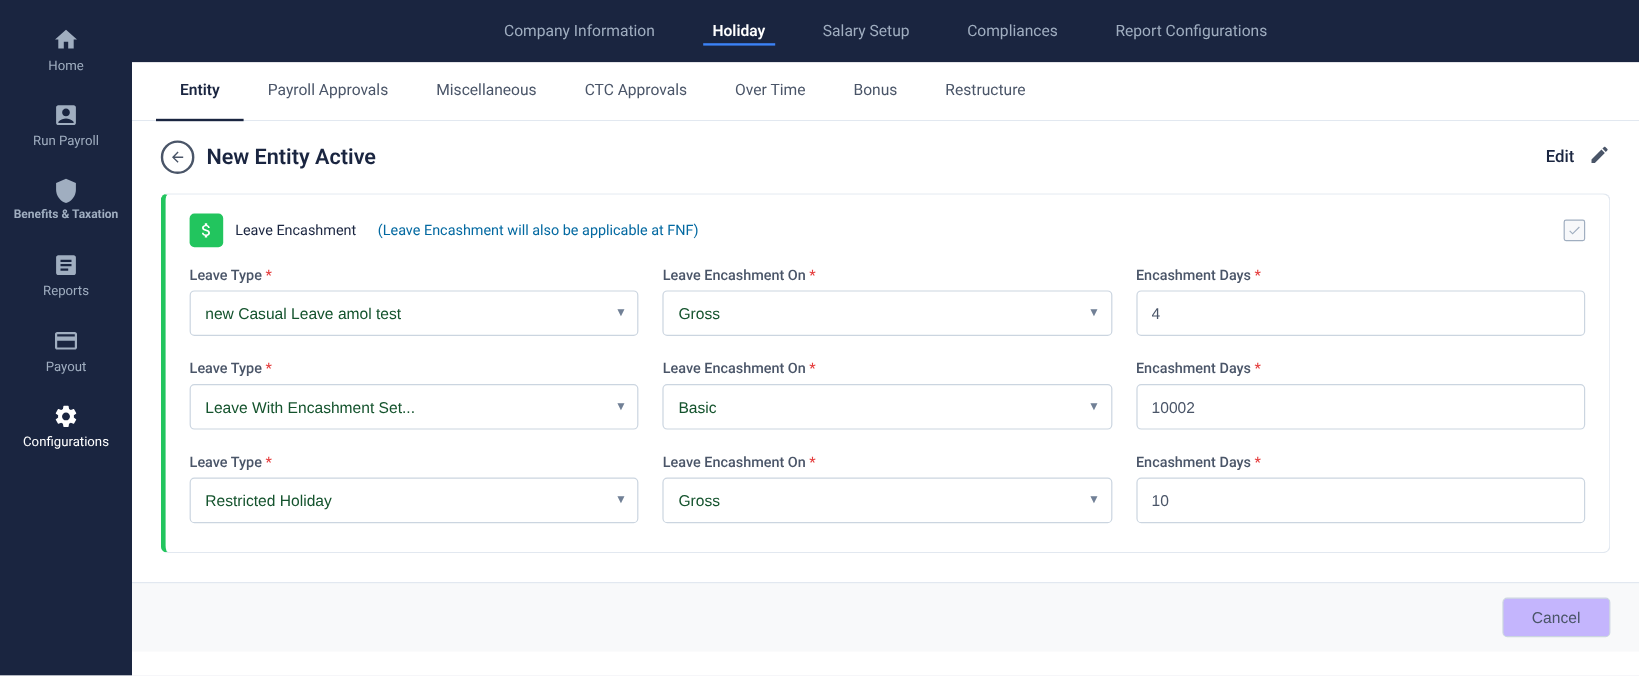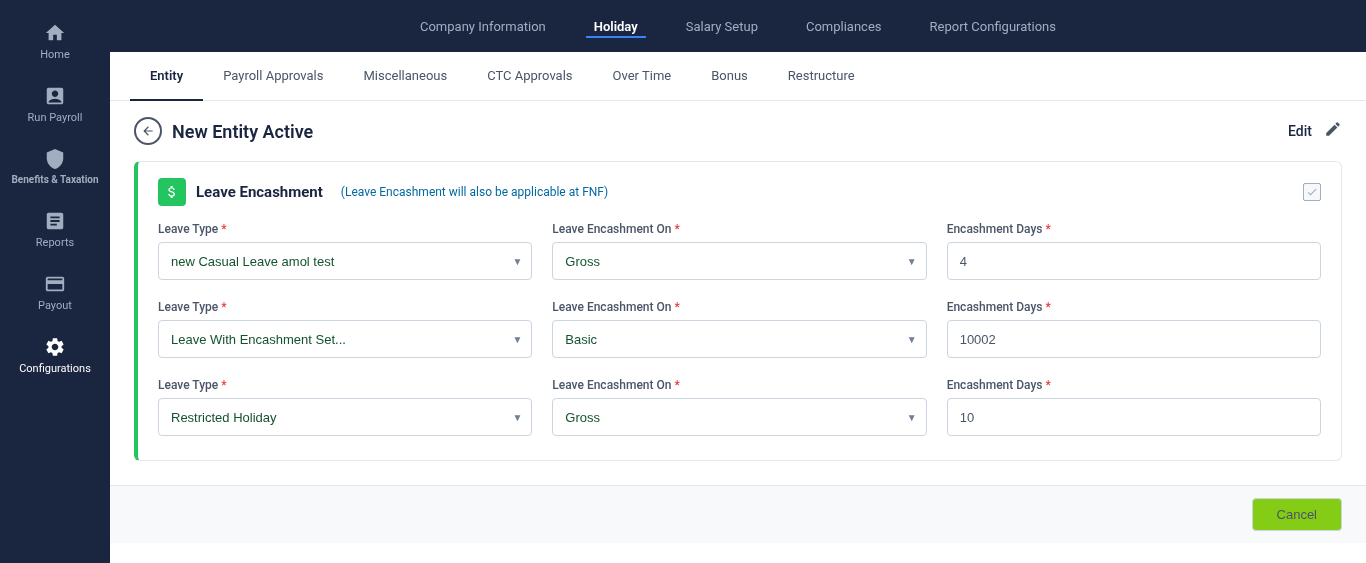--- a/index.html
+++ b/index.html
@@ -158,22 +158,22 @@
     .leave-icon-box {
       width: 28px;
       height: 28px;
       background: #22c55e;
       border-radius: 4px;
       display: flex;
       align-items: center;
       justify-content: center;
     }
     .leave-card-title-text {
-      font-size: 15px;
-      font-weight: 700;
+      font-size: 12px;
+      font-weight: 400;
       color: #1a2540;
     }
     .leave-card-subtitle {
       font-size: 12px;
       color: #0369a1;
       margin-left: 8px;
     }
     .checkbox-checked {
       width: 18px;
       height: 18px;
@@ -247,21 +247,21 @@
       display: flex;
       justify-content: flex-end;
       padding: 12px 24px;
       background: #f8f9fa;
       border-top: 1px solid #e2e8f0;
     }
     .btn-cancel {
       padding: 8px 24px;
       border: 1px solid #cbd5e0;
       border-radius: 4px;
-      background: #84cc16;
+      background: #c4b5fd;
       font-size: 13px;
       color: #4a5568;
       cursor: pointer;
     }
   </style>
 </head>
 <body>
 
 <nav class="sidebar">
 

